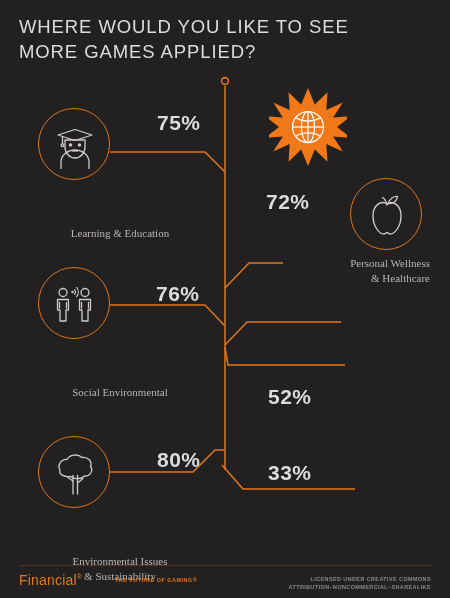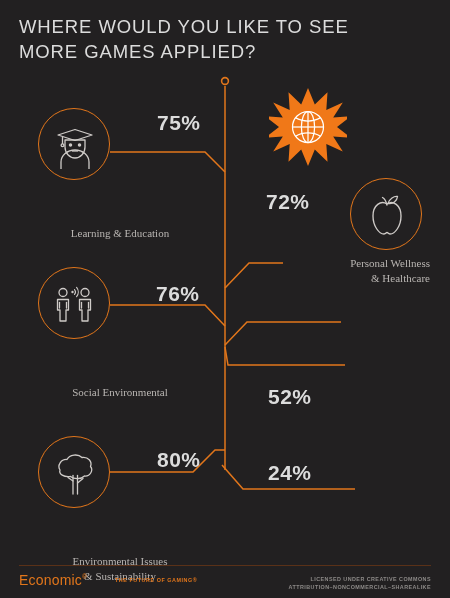--- a/index.html
+++ b/index.html
@@ -204,21 +204,21 @@
           <path d="M34,44 L29,40.5"></path>
           <path d="M38.5,46 L44,41.5"></path>
         </g>
       </svg>
     </div>
     <div class="nlabel left">Environmental Issues
 &amp; Sustainability</div>
   </div>
   <div class="pct" style="left:157px;top:448px;">80%</div>
 
-  <div class="pct" style="left:268px;top:461px;">24%</div>
+  <div class="pct" style="left:268px;top:461px;">33%</div>
 
   <div class="foot-rule"></div>
-  <div class="logo"><span>Economic</span><sup>®</sup></div>
+  <div class="logo"><span>Financial</span><sup>®</sup></div>
   <div class="tagline">THE FUTURE OF GAMING®</div>
   <div class="license">LICENSED UNDER CREATIVE COMMONS
 ATTRIBUTION–NONCOMMERCIAL–SHAREALIKE</div>
 
 </div>
 
 </body></html>

